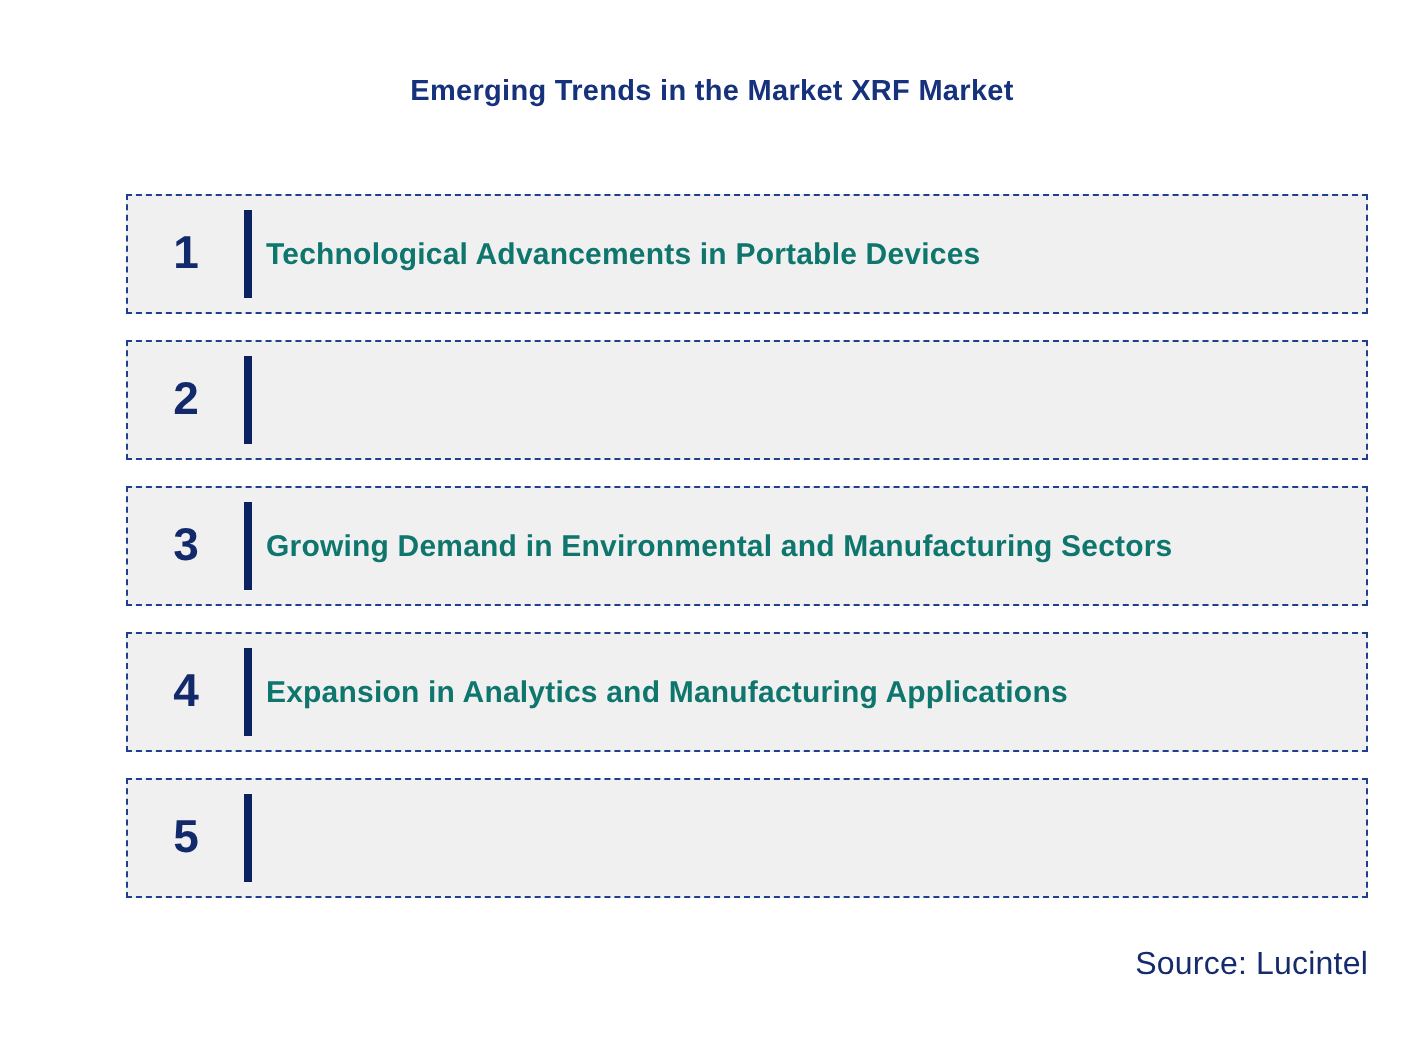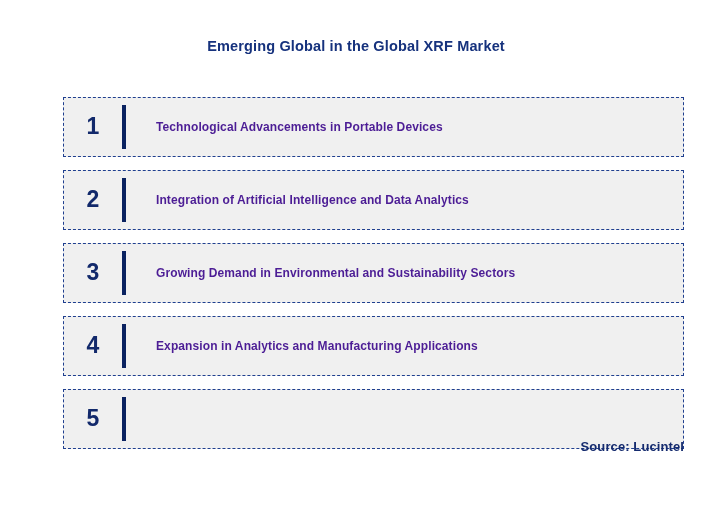--- a/index.html
+++ b/index.html
@@ -57,60 +57,59 @@
   }
 
   .trend-divider {
     width: 4px;
     flex: 0 0 4px;
     height: 44px;
     background: #0a2260;
   }
 
   .trend-label {
-    padding-left: 30px;
-    font-size: 12px;
+    padding-left: 7px;
+    font-size: 15px;
     font-weight: bold;
-    color: #4c1d95;
+    color: #0f766e;
     letter-spacing: 0.1px;
   }
 
   #source-note {
     position: absolute;
     right: 28px;
-    top: 439px;
-    font-size: 13px;
-    font-weight: bold;
+    top: 474px;
+    font-size: 16px;
+    font-weight: normal;
     color: #152b6e;
     letter-spacing: 0.1px;
   }
 </style>
 </head>
 <body>
 
-<div id="page-title">Emerging Global in the Global XRF Market</div>
+<div id="page-title">Emerging Trends in the Market XRF Market</div>
 
 <div id="trend-list">
 
   <div class="trend-row">
     <div class="trend-rank">1</div>
     <div class="trend-divider"></div>
     <div class="trend-label">Technological Advancements in Portable Devices</div>
   </div>
 
   <div class="trend-row">
     <div class="trend-rank">2</div>
     <div class="trend-divider"></div>
-    <div class="trend-label">Integration of Artificial Intelligence and Data Analytics</div>
   </div>
 
   <div class="trend-row">
     <div class="trend-rank">3</div>
     <div class="trend-divider"></div>
-    <div class="trend-label">Growing Demand in Environmental and Sustainability Sectors</div>
+    <div class="trend-label">Growing Demand in Environmental and Manufacturing Sectors</div>
   </div>
 
   <div class="trend-row">
     <div class="trend-rank">4</div>
     <div class="trend-divider"></div>
     <div class="trend-label">Expansion in Analytics and Manufacturing Applications</div>
   </div>
 
   <div class="trend-row">
     <div class="trend-rank">5</div>

